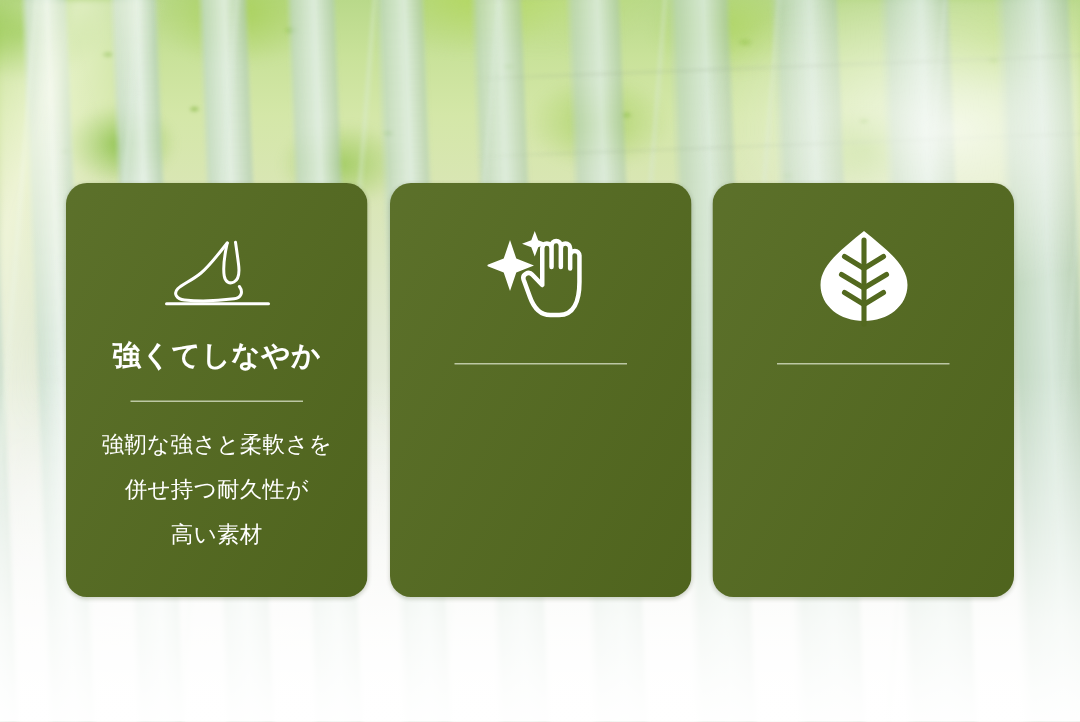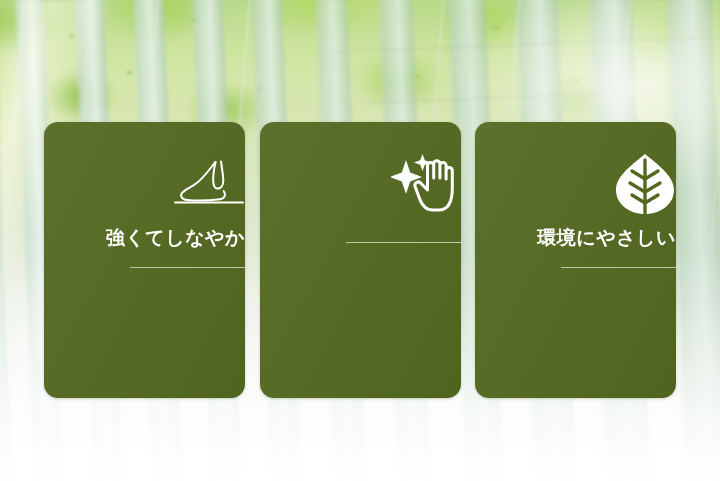--- a/index.html
+++ b/index.html
@@ -186,21 +186,21 @@
     width: 201px;
     height: 276px;
     box-sizing: border-box;
     border-radius: 14px;
     background:
       linear-gradient(118deg, rgba(255,255,255,.05) 0%, rgba(0,0,0,.05) 100%),
       #53691f;
     box-shadow: 0 1px 3px rgba(40,55,15,.22);
     display: flex;
     flex-direction: column;
-    align-items: flex-end;
+    align-items: center;
     padding-top: 26px;
     overflow: hidden;
   }
   .card-icon {
     height: 74px;
     display: flex;
     align-items: center;
     justify-content: center;
   }
   .card-title {
@@ -250,20 +250,23 @@
     <div class="card">
       <div class="card-icon">
         <svg width="72" height="54" viewBox="0 0 72 54" fill="none" stroke="#ffffff" stroke-width="2" stroke-linecap="round" stroke-linejoin="round">
           <path d="M42.5 4 C40.5 13, 39.5 20, 40.5 26 C41.2 30, 44 31.5, 47 30 C50 28.5, 50.8 24, 50 18 C49.3 12.5, 48.6 7.5, 48 3.5"></path>
           <path d="M42.5 4 C36 12, 31 19, 25 24 C19 29, 12.5 31.5, 9.5 34.5 C6.5 37.5, 8.5 41.5, 14 42 C24 43, 37 42.5, 47 41.2 C51.5 40.6, 53.5 37, 50.6 33"></path>
           <path d="M2 44.5 H70"></path>
         </svg>
       </div>
       <div class="card-title">強くてしなやか</div>
       <div class="card-divider"></div>
+      <div class="card-body">強靭な強さと柔軟さを
+併せ持つ耐久性が
+高い素材</div>
     </div>
 
     <div class="card">
       <div class="card-icon">
         <svg width="70" height="66" viewBox="0 0 70 66" fill="none">
           <path d="M15 8 L19.2 20.4 L31 25 L19.2 29.6 L15 42 L10.8 29.6 L-1 25 L10.8 20.4 Z" fill="#ffffff"></path>
           <path d="M31.5 2 L33.8 8.2 L40 10.5 L33.8 12.8 L31.5 19 L29.2 12.8 L23 10.5 L29.2 8.2 Z" fill="#ffffff"></path>
           <path d="M36.5 27 V13.5 a3.1 3.1 0 0 1 6.2 0 V26
                    V11.8 a3.1 3.1 0 0 1 6.2 0 V26
                    V13.5 a3.1 3.1 0 0 1 6.2 0 V27
@@ -281,18 +284,17 @@
         <svg width="62" height="66" viewBox="0 0 62 66" fill="none">
           <path d="M31 2 C47 15, 60 25, 60 38 C60 52, 47 62, 31 62 C15 62, 2 52, 2 38 C2 25, 15 15, 31 2 Z" fill="#ffffff"></path>
           <g stroke="#53691f" stroke-width="3.4" stroke-linecap="round" fill="none">
             <path d="M31 8 V64"></path>
             <path d="M18 19 L31 27 L44 19"></path>
             <path d="M16 31 L31 40 L46 31"></path>
             <path d="M18 43 L31 51 L44 43"></path>
           </g>
         </svg>
       </div>
-      <div class="card-title">環境にやさしい</div>
       <div class="card-divider"></div>
     </div>
 
   </div>
 </div>
 
 </body></html>

